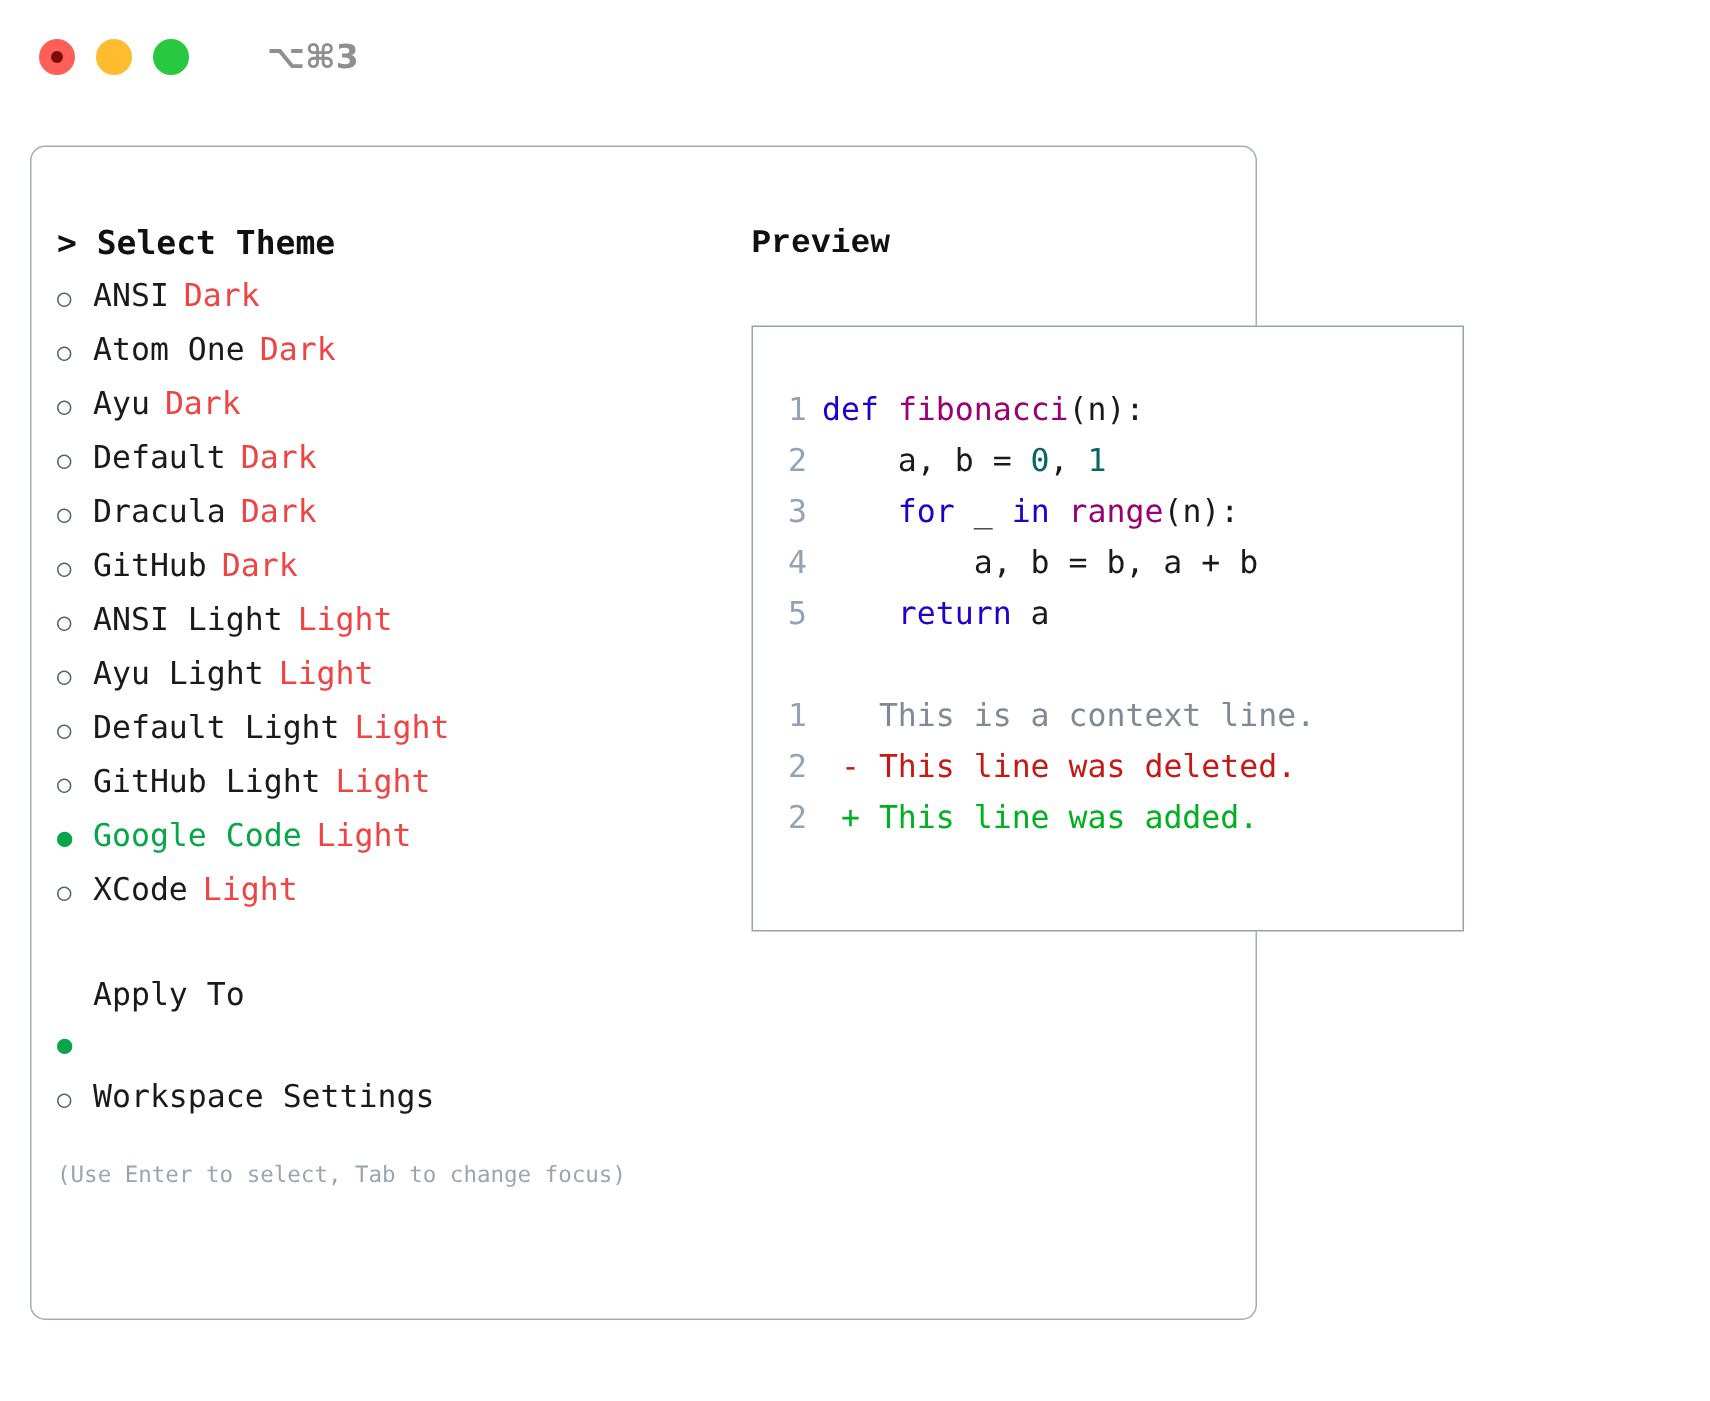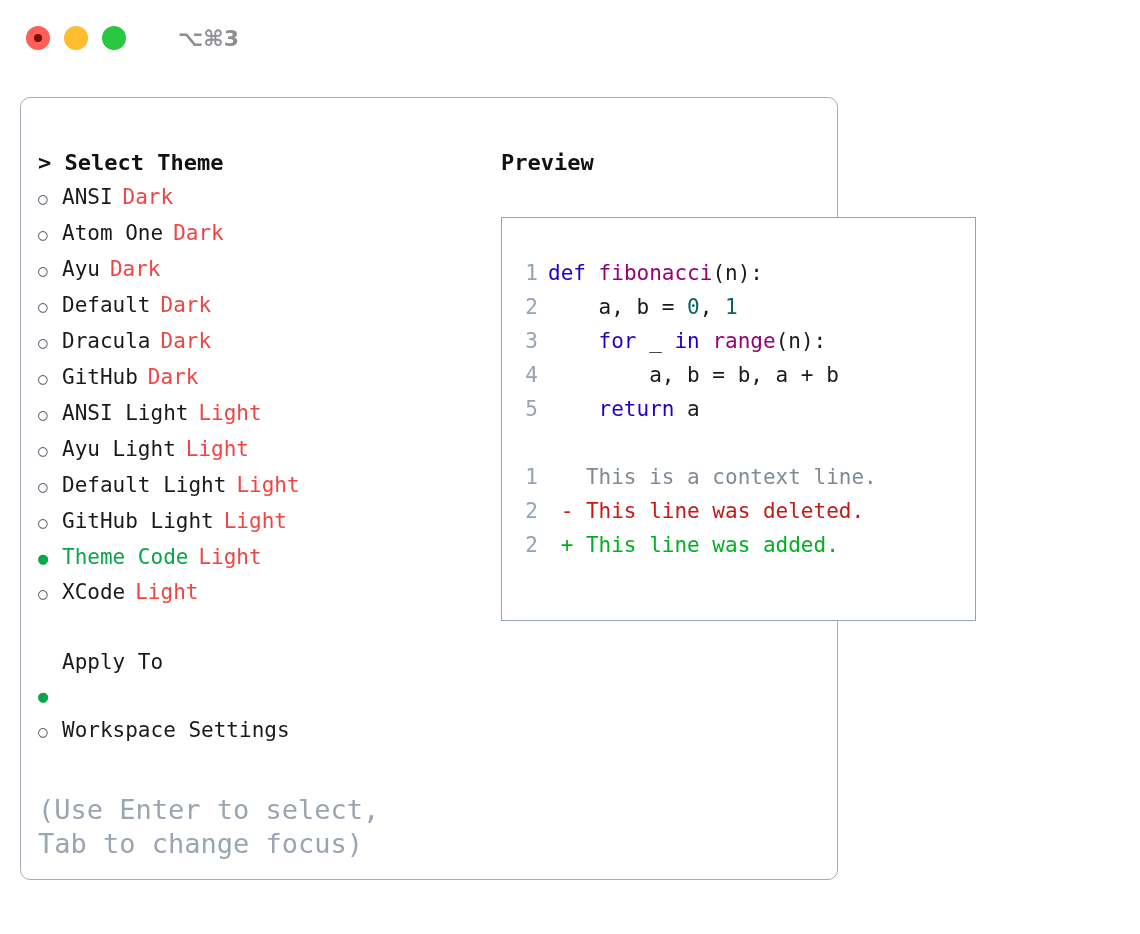--- a/index.html
+++ b/index.html
@@ -126,39 +126,40 @@
   }
   .group-header {
     font-size: 21px;
     line-height: 34px;
     color: #1a1a1a;
     white-space: pre;
     padding-left: 24px;
   }
   .spacer-sm { height: 34px; }
   .hint {
-    margin-top: 44px;
-    font-size: 27px;
+    margin-top: 16px;
+    font-size: 15px;
     line-height: 34px;
     color: #9aa5b1;
     width: 400px;
   }
 
   
   .right-col {
     position: absolute;
     left: 480px;
     top: 48px;
     width: 500px;
   }
   .preview-title {
     font-size: 22px;
     font-weight: bold;
     color: #111111;
     line-height: 34px;
+    font-family: Liberation Mono, monospace;
   }
   .preview-panel {
     margin-top: 37px;
     width: 475px;
     height: 404px;
     border: 1.5px solid #94a3b4;
     box-sizing: border-box;
     background: #ffffff;
     padding: 38px 0 0 14px;
   }
@@ -208,21 +209,21 @@
             <div class="opt-row"><span class="marker">○</span><span class="opt-label">ANSI</span><span class="opt-cat">Dark</span></div>
             <div class="opt-row"><span class="marker">○</span><span class="opt-label">Atom One</span><span class="opt-cat">Dark</span></div>
             <div class="opt-row"><span class="marker">○</span><span class="opt-label">Ayu</span><span class="opt-cat">Dark</span></div>
             <div class="opt-row"><span class="marker">○</span><span class="opt-label">Default</span><span class="opt-cat">Dark</span></div>
             <div class="opt-row"><span class="marker">○</span><span class="opt-label">Dracula</span><span class="opt-cat">Dark</span></div>
             <div class="opt-row"><span class="marker">○</span><span class="opt-label">GitHub</span><span class="opt-cat">Dark</span></div>
             <div class="opt-row"><span class="marker">○</span><span class="opt-label">ANSI Light</span><span class="opt-cat">Light</span></div>
             <div class="opt-row"><span class="marker">○</span><span class="opt-label">Ayu Light</span><span class="opt-cat">Light</span></div>
             <div class="opt-row"><span class="marker">○</span><span class="opt-label">Default Light</span><span class="opt-cat">Light</span></div>
             <div class="opt-row"><span class="marker">○</span><span class="opt-label">GitHub Light</span><span class="opt-cat">Light</span></div>
-            <div class="opt-row"><span class="marker filled">●</span><span class="opt-label sel">Theme Code</span><span class="opt-cat">Light</span></div>
+            <div class="opt-row"><span class="marker filled">●</span><span class="opt-label sel">Google Code</span><span class="opt-cat">Light</span></div>
             <div class="opt-row"><span class="marker">○</span><span class="opt-label">XCode</span><span class="opt-cat">Light</span></div>
           </div>
 
         <div class="spacer-sm"></div>
 
         <div class="group-header">Apply To</div>
 
         <div id="apply-to-list">
             <div class="opt-row"><span class="marker filled">●</span></div>
             <div class="opt-row"><span class="marker">○</span><span class="opt-label">Workspace Settings</span></div>

